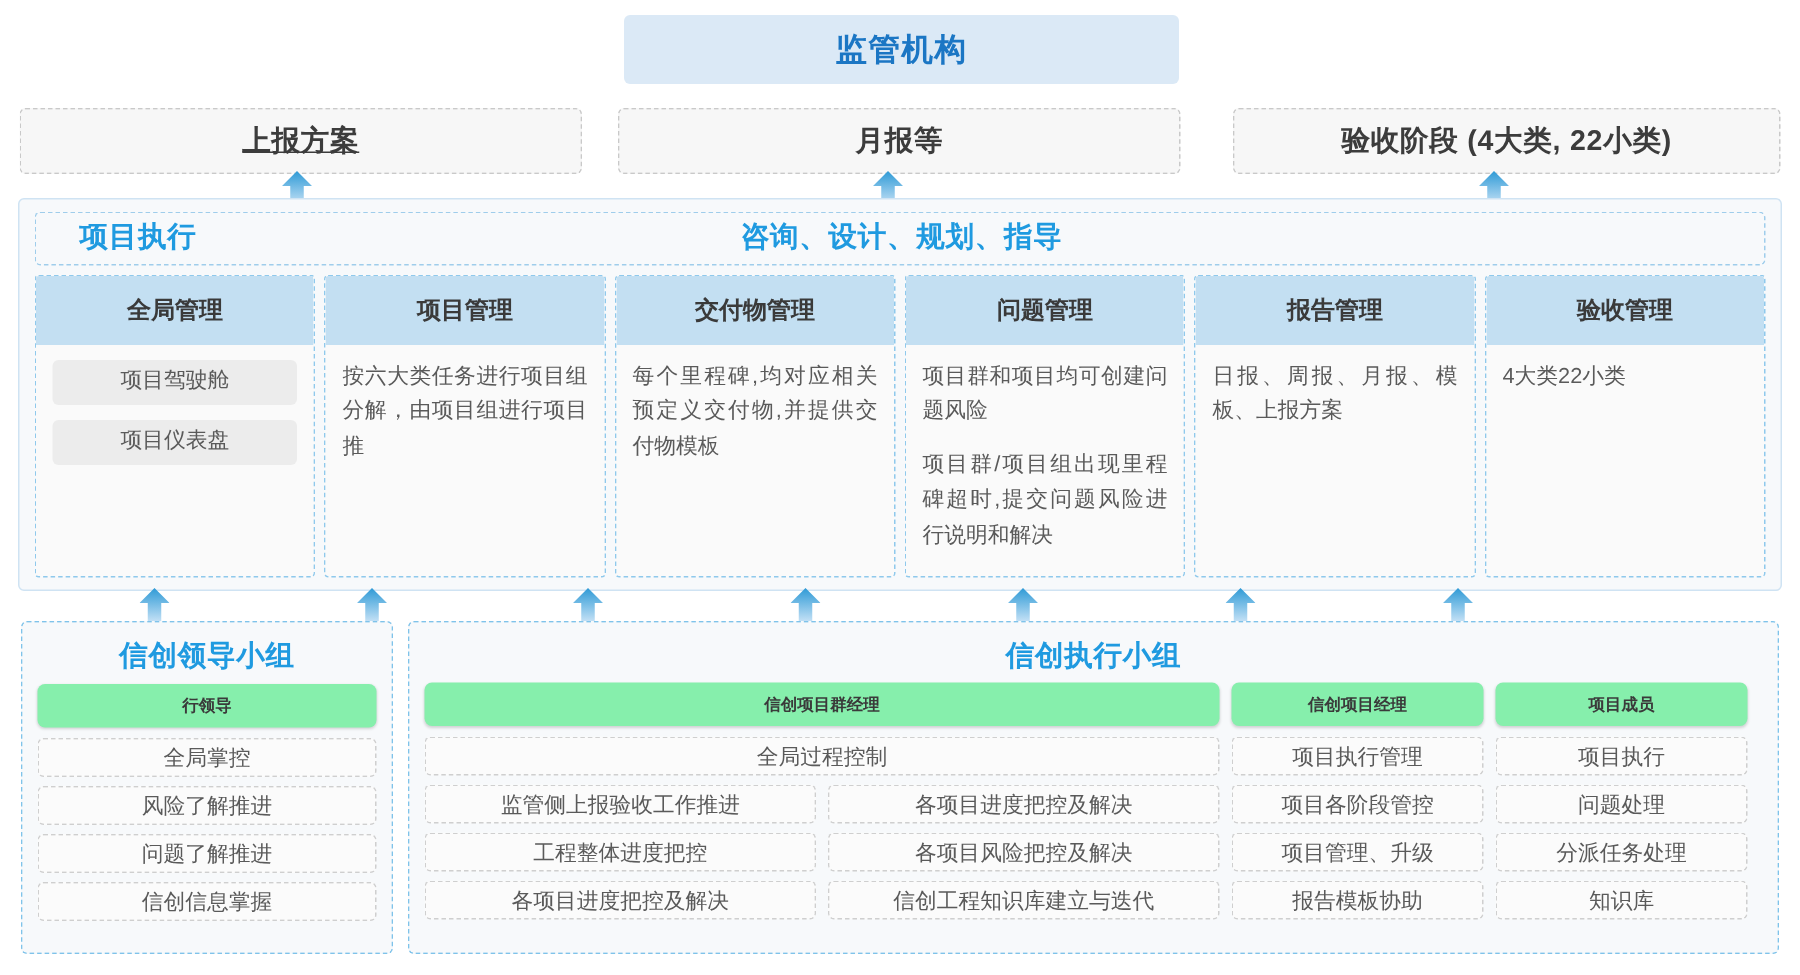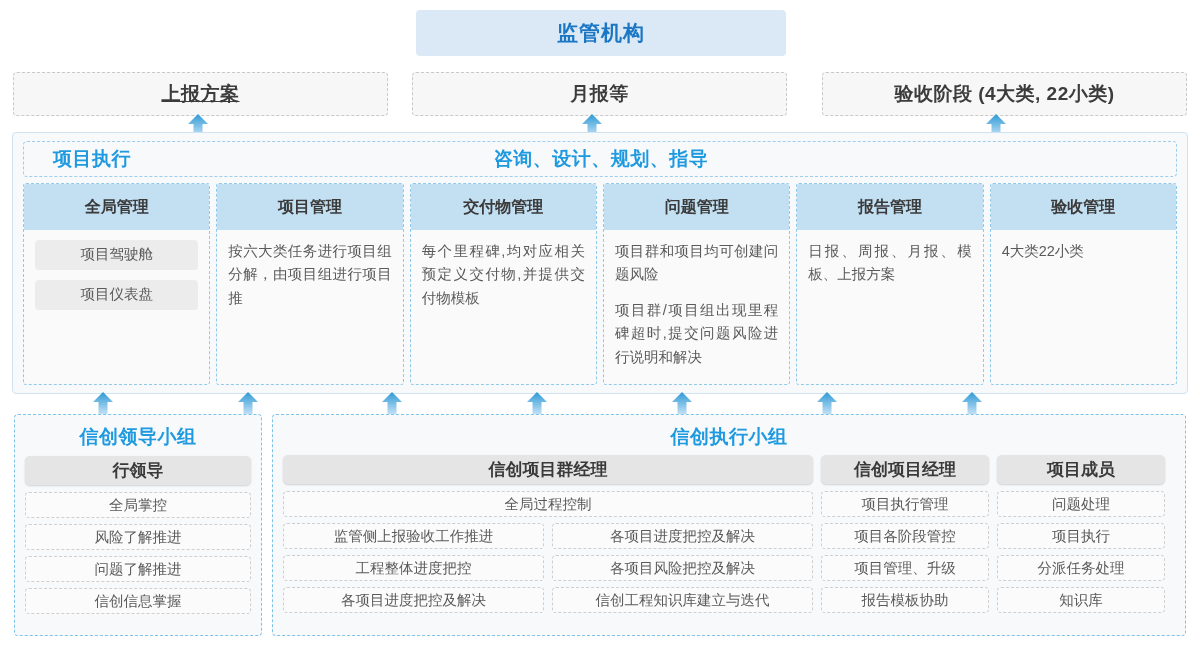--- a/index.html
+++ b/index.html
@@ -206,27 +206,27 @@
   }
   .role-grid {
     display: flex;
     gap: 8px;
     padding: 6px 10px 0 10px;
     box-sizing: border-box;
   }
   .role-col { display: flex; flex-direction: column; }
   .role-head {
     height: 29px;
-    background: #e5e5e5;
+    background: #86efac;
     border-radius: 5px;
     box-shadow: 0 1px 2px rgba(0,0,0,0.16);
     display: flex;
     align-items: center;
     justify-content: center;
-    font-size: 17px;
+    font-size: 11px;
     font-weight: bold;
     color: #3a3a3a;
     margin-bottom: 7px;
   }
   .role-item {
     height: 26px;
     border: 1px dashed #cfcfcf;
     border-radius: 4px;
     background: #fbfbfb;
     display: flex;
@@ -477,22 +477,22 @@
       <div class="exec-col">
         <div class="role-head">信创项目经理</div>
         <div class="role-item">项目执行管理</div>
         <div class="role-item">项目各阶段管控</div>
         <div class="role-item">项目管理、升级</div>
         <div class="role-item">报告模板协助</div>
       </div>
 
       <div class="exec-col">
         <div class="role-head">项目成员</div>
+        <div class="role-item">项目执行</div>
         <div class="role-item">问题处理</div>
-        <div class="role-item">项目执行</div>
         <div class="role-item">分派任务处理</div>
         <div class="role-item">知识库</div>
       </div>
 
     </div>
   </div>
 
 </div>
 
 </body></html>

